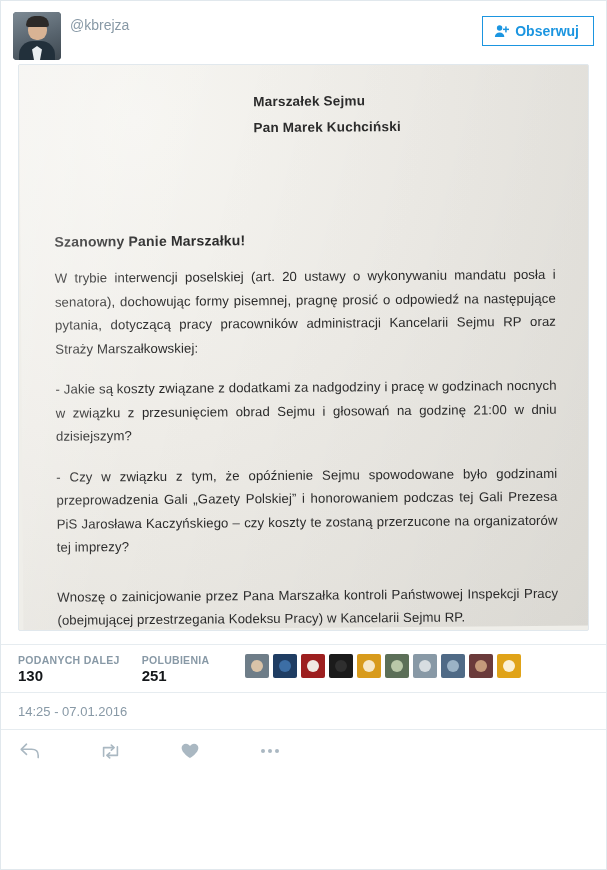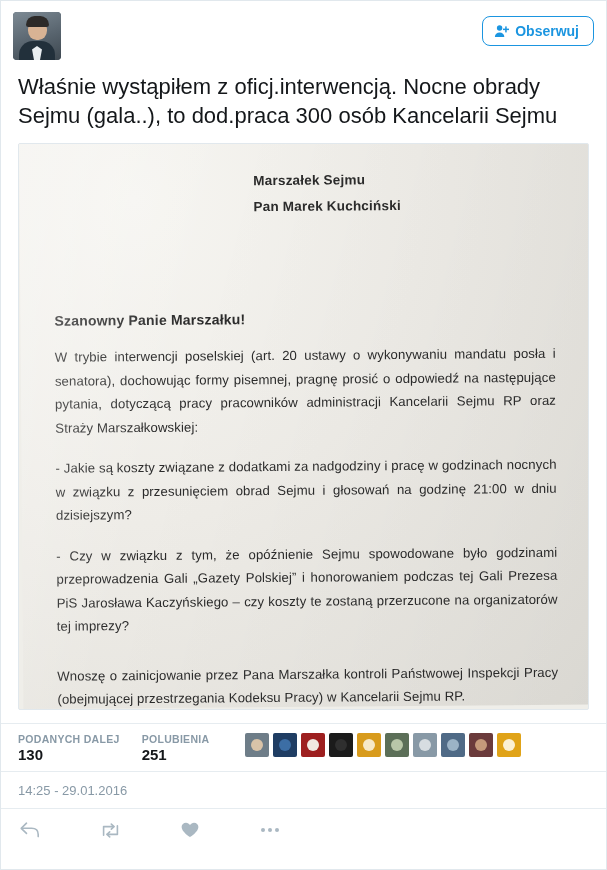--- a/index.html
+++ b/index.html
@@ -101,21 +101,21 @@
   }
   .follow-btn {
     flex: 0 0 auto;
     margin-top: 4px;
     display: inline-flex;
     align-items: center;
     gap: 6px;
     border: 1px solid #1b95e0;
     color: #1b95e0;
     background: #fff;
-    border-radius: 8px;
+    border-radius: 0;
     font-size: 14px;
     font-weight: bold;
     padding: 7px 14px 7px 11px;
     cursor: pointer;
     line-height: 1;
   }
   .follow-btn svg { display: block; }
 
   
   .tweet-text {
@@ -283,36 +283,36 @@
   <div class="tweet-header">
     <div class="avatar">
       <div class="av-bg"></div>
       <div class="av-body"></div>
       <div class="av-shirt"></div>
       <div class="av-face"></div>
       <div class="av-hair"></div>
     </div>
 
     <div class="name-block">
+      <span class="username">@kbrejza</span>
     </div>
 
     <div class="follow-btn">
       <span>
         <svg width="15" height="14" viewBox="0 0 15 14" fill="none" xmlns="http://www.w3.org/2000/svg">
           <circle cx="5.6" cy="4" r="2.7" fill="#1b95e0"></circle>
           <path d="M0.9 13c0-2.6 2.1-4.4 4.7-4.4s4.7 1.8 4.7 4.4z" fill="#1b95e0"></path>
           <rect x="11.2" y="2.4" width="1.5" height="6" fill="#1b95e0"></rect>
           <rect x="9" y="4.6" width="6" height="1.5" fill="#1b95e0"></rect>
         </svg>
       </span>
       <span>Obserwuj</span>
     </div>
   </div>
 
-  <div class="tweet-text">Właśnie wystąpiłem z oficj.interwencją. Nocne obrady Sejmu (gala..), to dod.praca 300 osób Kancelarii Sejmu</div>
 
   <div class="media-wrap">
     <div class="letter letter-skew">
       <div class="letter-addr">
         <div>Marszałek Sejmu</div>
         <div>Pan Marek Kuchciński</div>
       </div>
       <div class="letter-salut">Szanowny Panie Marszałku!</div>
       <div class="letter-p">W trybie interwencji poselskiej (art. 20 ustawy o wykonywaniu mandatu posła i senatora), dochowując formy pisemnej, pragnę prosić o odpowiedź na następujące pytania, dotyczącą pracy pracowników administracji Kancelarii Sejmu RP oraz Straży Marszałkowskiej:</div>
       <div class="letter-p">- Jakie są koszty związane z dodatkami za nadgodziny i pracę w godzinach nocnych w związku z przesunięciem obrad Sejmu i głosowań na godzinę 21:00 w dniu dzisiejszym?</div>
@@ -359,21 +359,21 @@
         </span>
       <span class="fp" style="background:#6b3b3b">
           <i class="dot" style="background:#c59a7a"></i>
         </span>
       <span class="fp" style="background:#e0a318">
           <i class="dot" style="background:#fbf0d4"></i>
         </span>
     </div>
   </div>
 
-  <div class="timestamp">14:25 - 29.01.2016</div>
+  <div class="timestamp">14:25 - 07.01.2016</div>
 
   <div class="actions">
     <span class="action-btn">
       <span>
         <svg width="21" height="18" viewBox="0 0 21 18" fill="none" xmlns="http://www.w3.org/2000/svg">
           <path d="M6.5 2.2L1.2 7.3l5.3 5.1" stroke="#aab8c2" stroke-width="1.6" fill="none" stroke-linecap="round" stroke-linejoin="round"></path>
           <path d="M2.2 7.3h9.4c4 0 6.6 2.4 6.6 6.2v2.1" stroke="#aab8c2" stroke-width="1.6" fill="none" stroke-linecap="round"></path>
         </svg>
       </span>
     </span>

